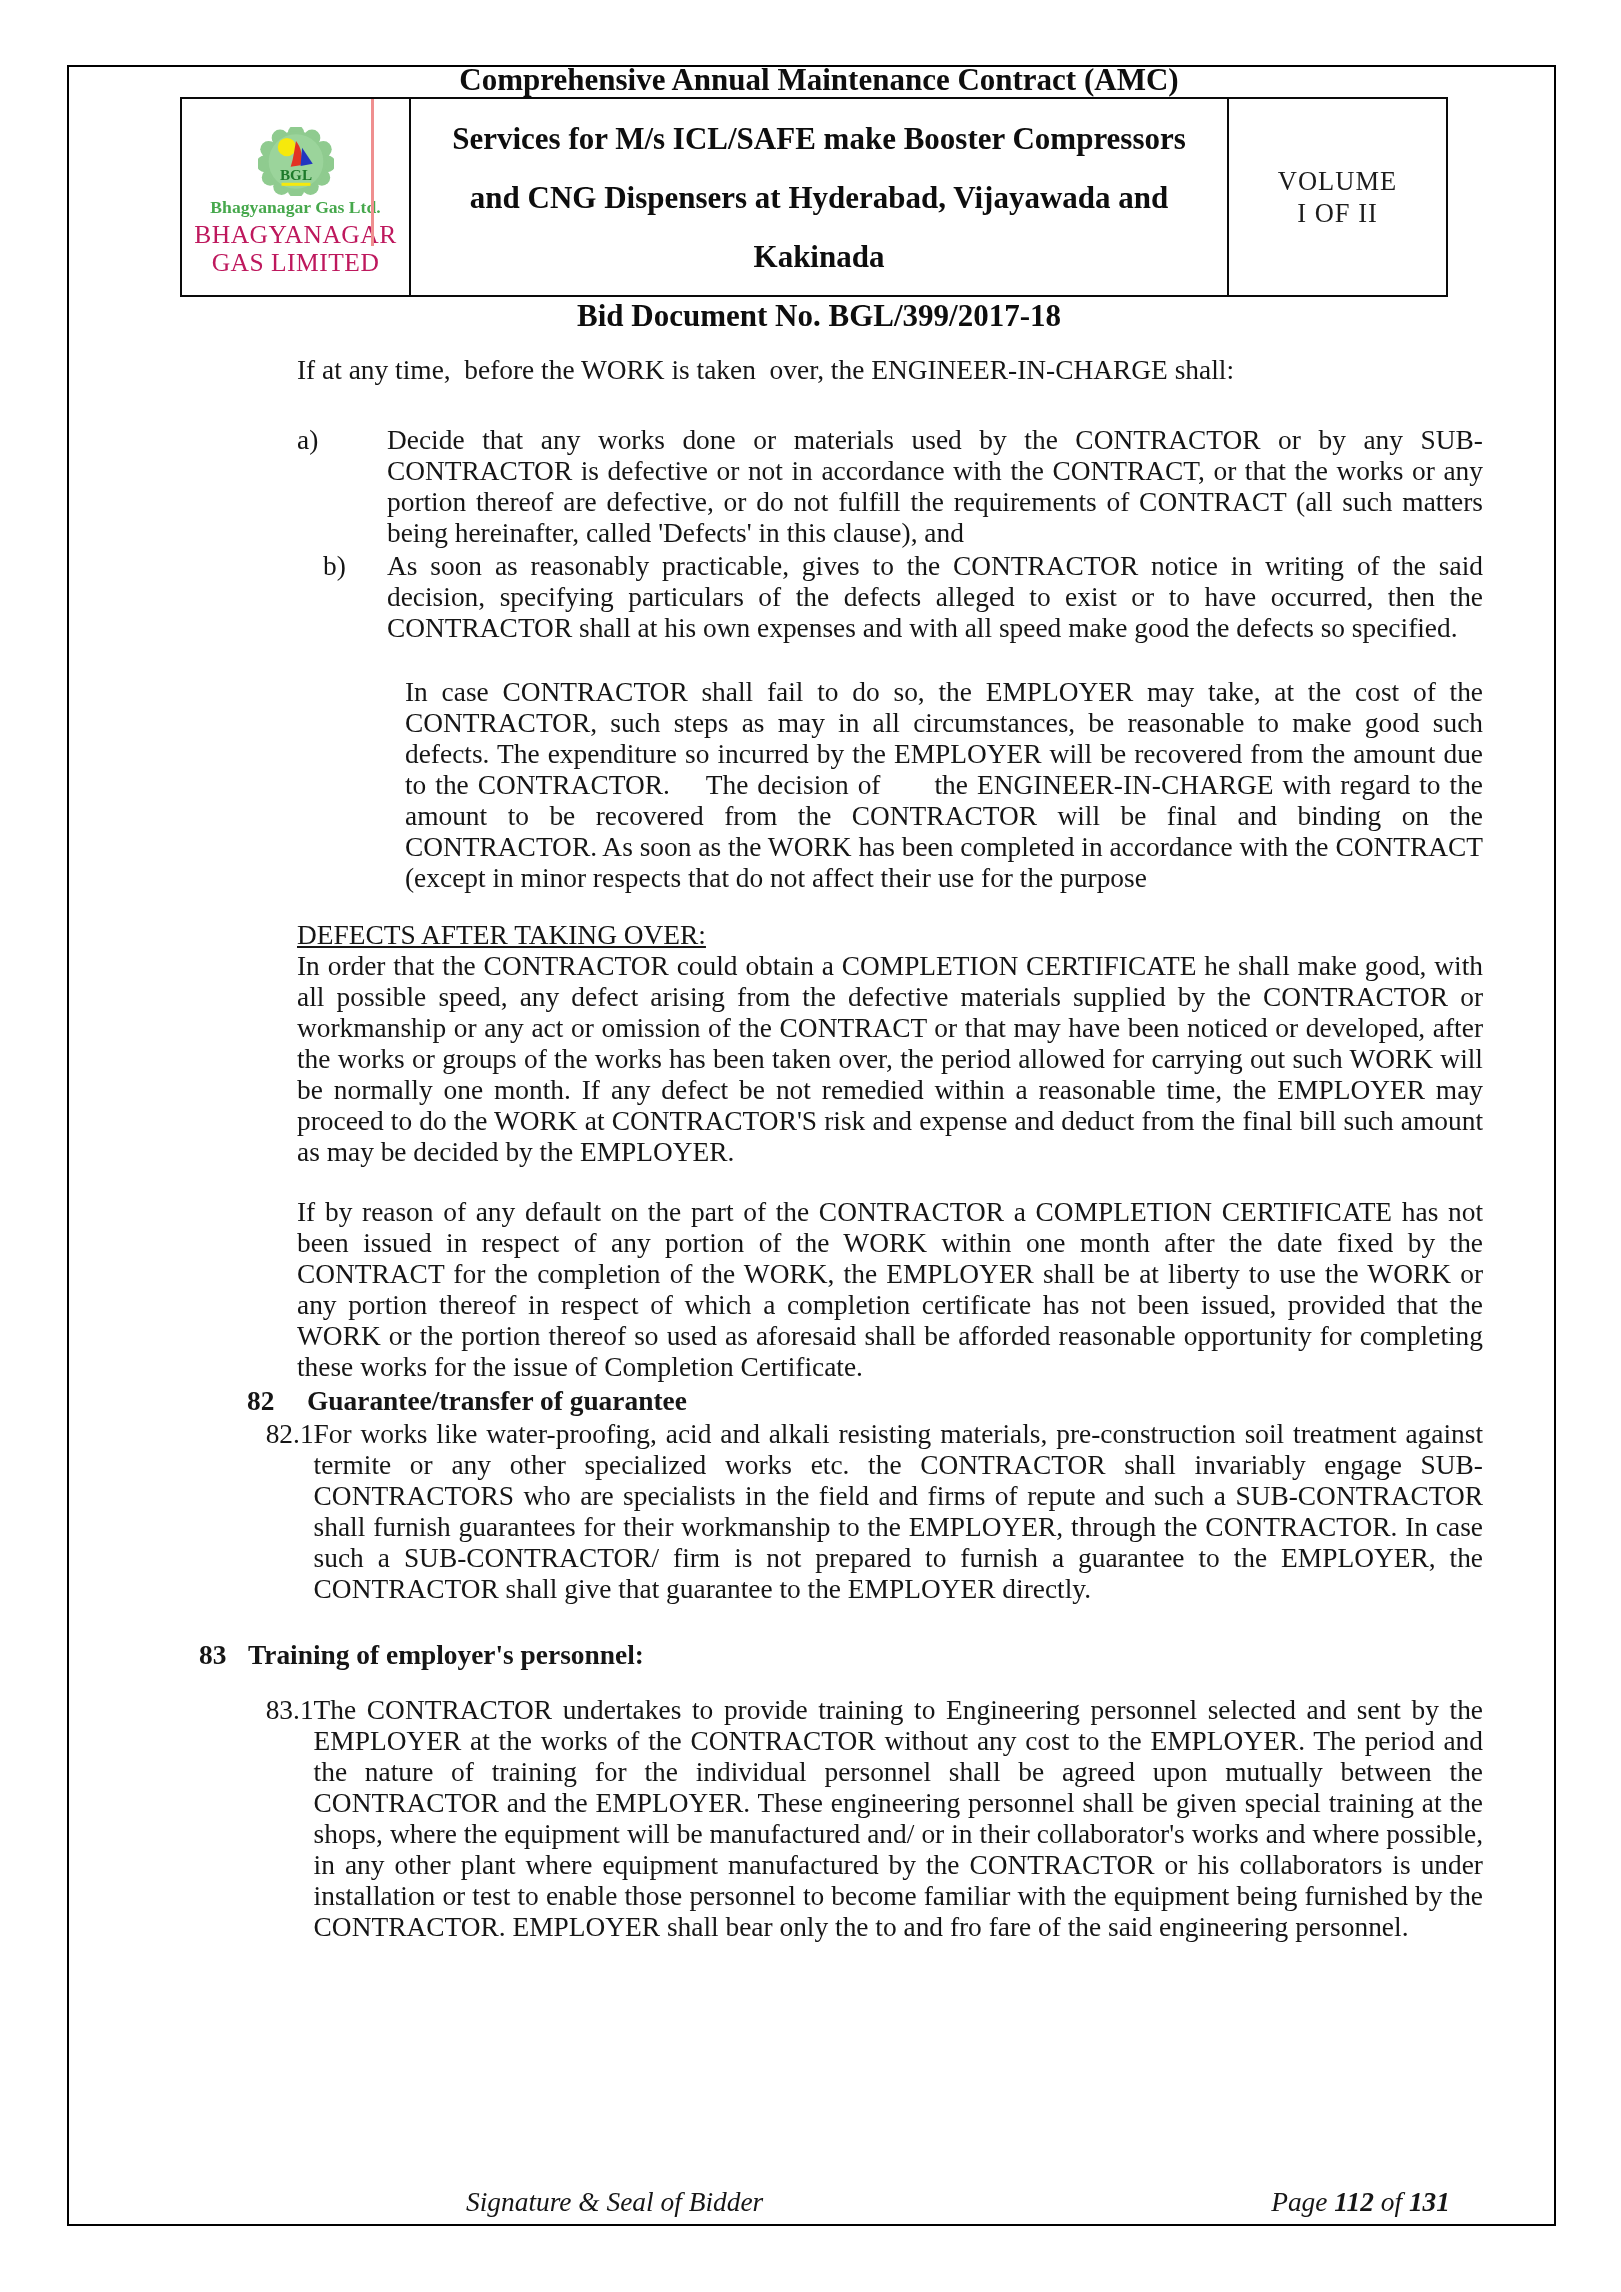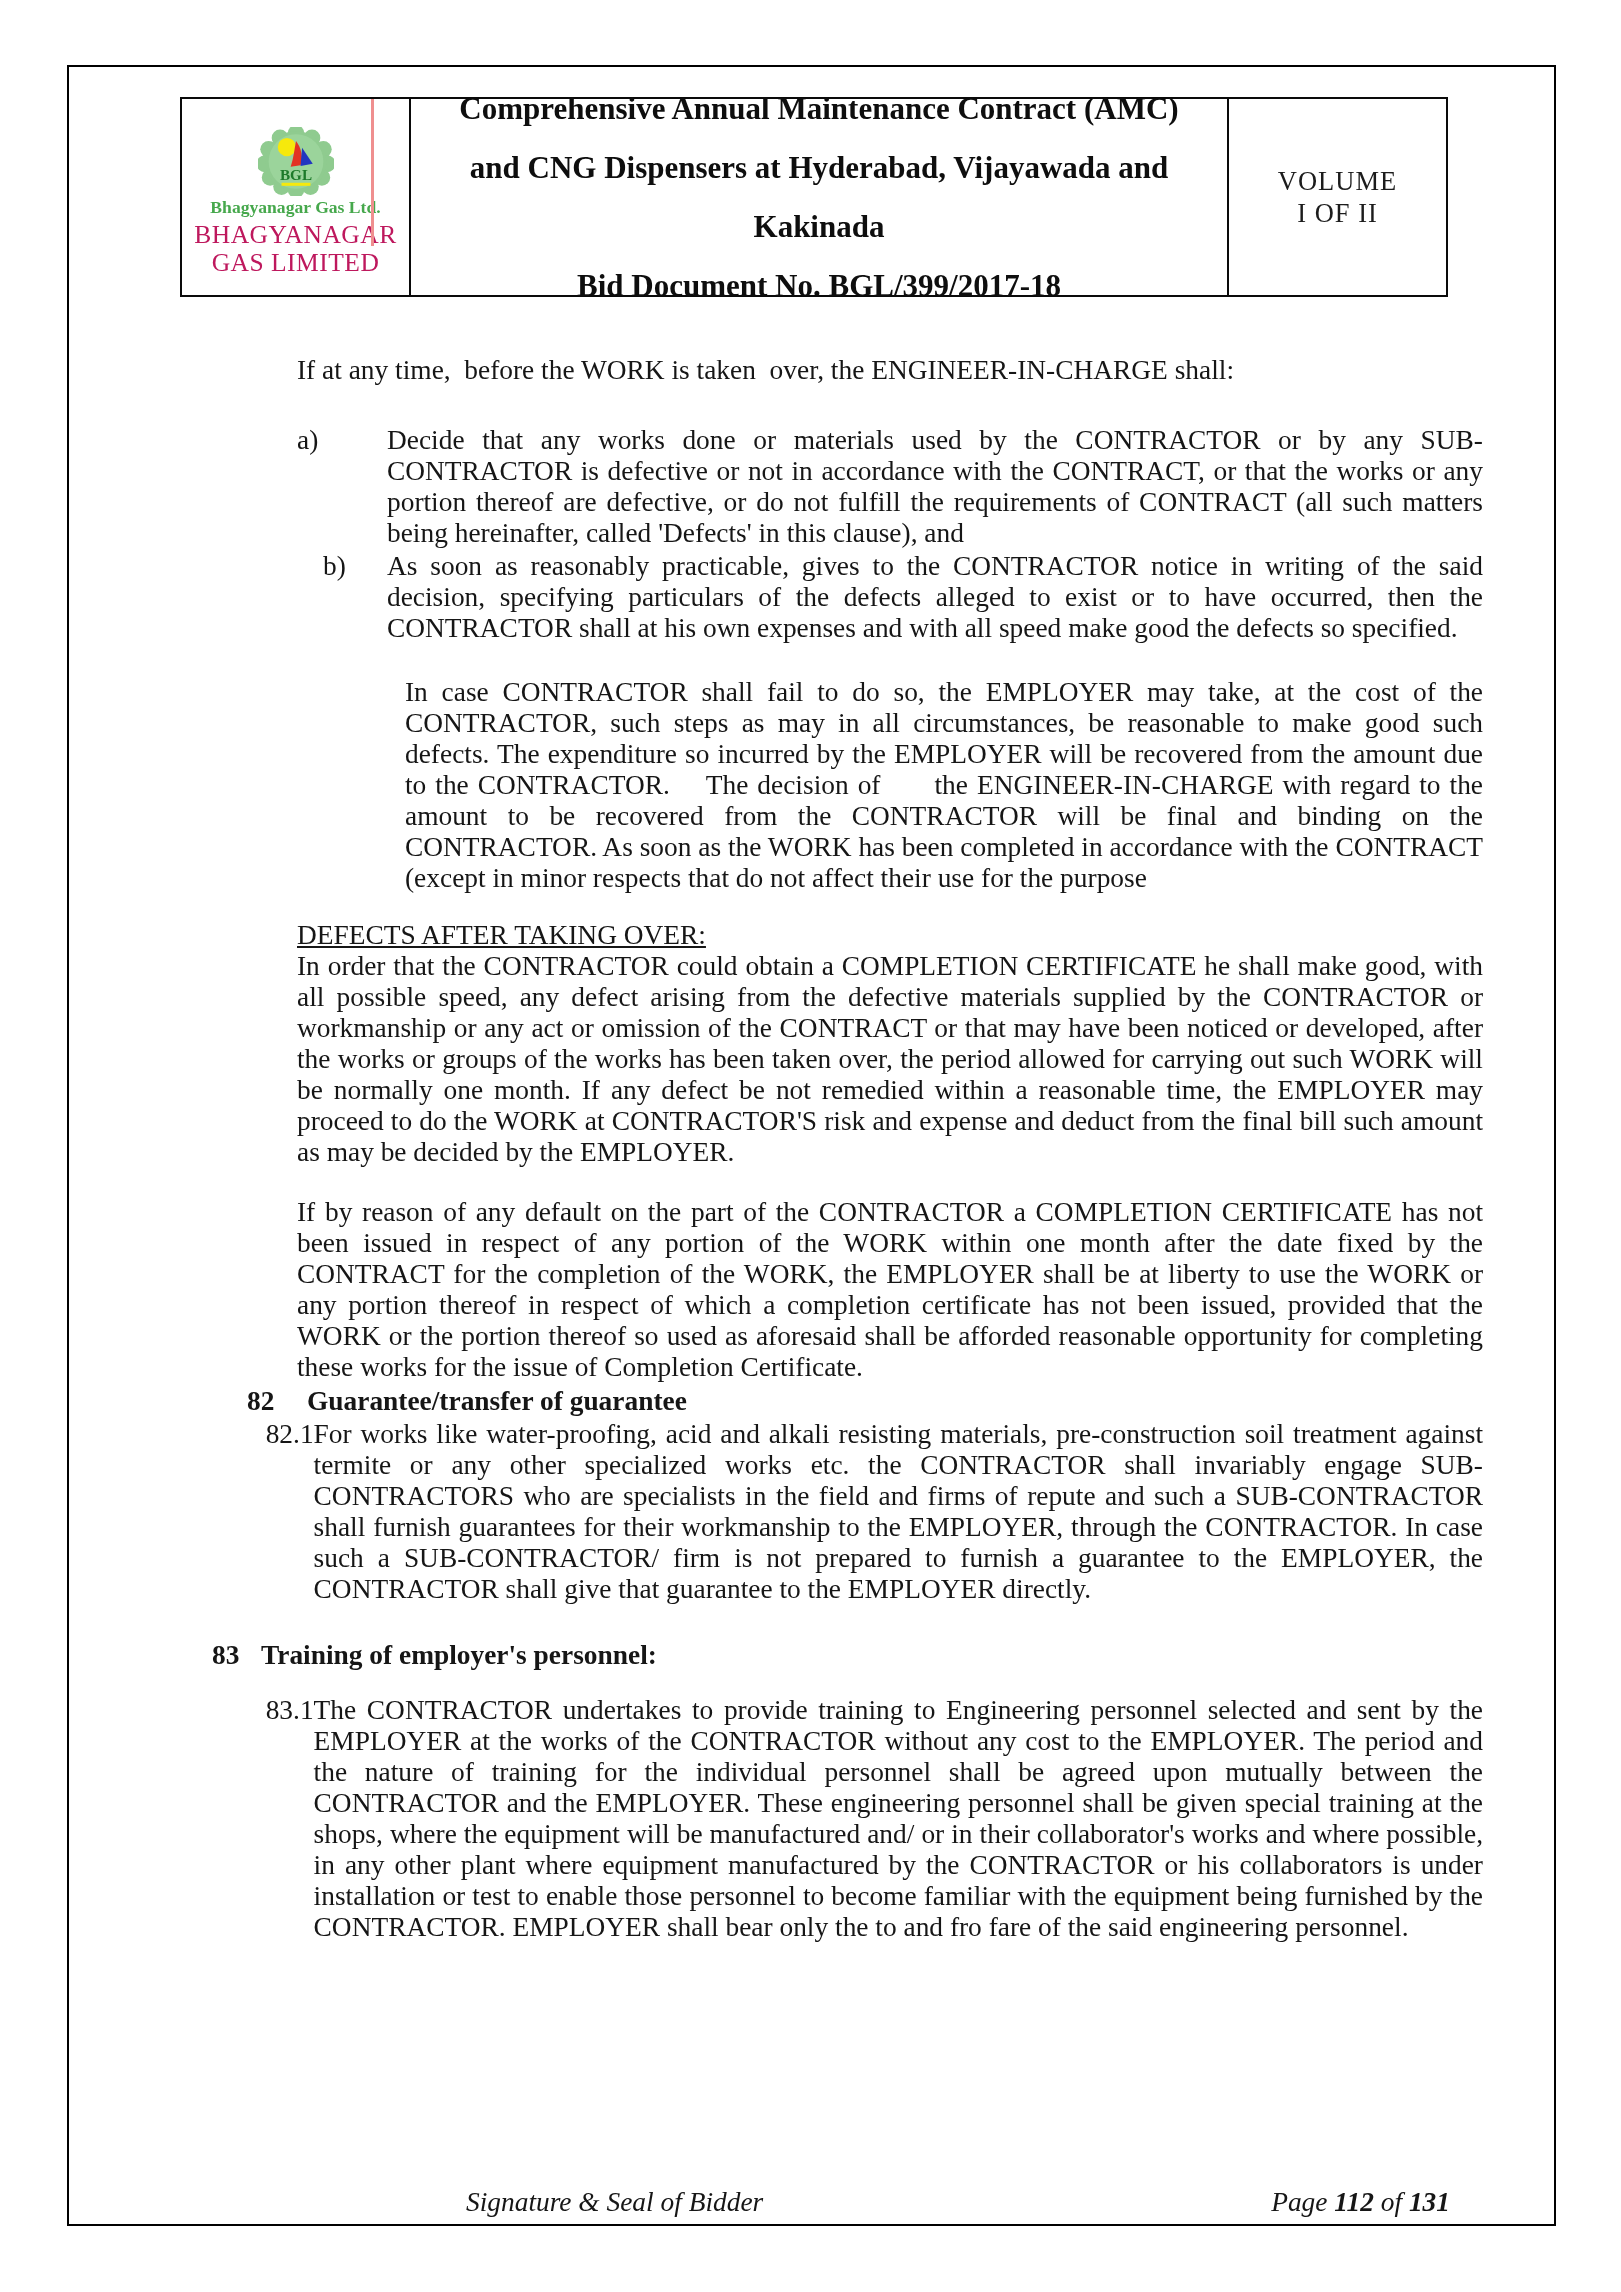--- a/index.html
+++ b/index.html
@@ -52,21 +52,21 @@
   .item-a .lbl{flex:0 0 90px;}
   .item-b{margin:2px 0 0 127px;}
   .item-b .lbl{flex:0 0 64px;}
   .item-a .txt,.item-b .txt{flex:1;}
   .inner-block{margin:33px 0 0 209px;width:1078px;}
   .defects-heading{margin:25.5px 0 0 101px;text-decoration:underline;}
   .defects-para{margin:0 0 0 101px;width:1186px;}
   .completion-para{margin:29px 0 0 101px;width:1186px;}
   .sec-82{margin:3.9px 0 0 51px;font-weight:bold;}
   .sec-82 .lbl{flex:0 0 60px;}
-  .sec-83{margin:35px 0 0 16px;font-weight:bold;}
+  .sec-83{margin:35px 0 0 3px;font-weight:bold;}
   .sec-83 .lbl{flex:0 0 49px;}
   .sub-821{margin:2px 0 0 21.6px;}
   .sub-831{margin:23.5px 0 0 21.6px;}
   .sub-821 .lbl,.sub-831 .lbl{flex:0 0 96px;text-align:right;}
   .sub-821 .txt,.sub-831 .txt{flex:1;}
   
   .footer{position:absolute;left:67px;top:2187px;width:1485px;height:35px;font-style:italic;}
   .sig{position:absolute;left:399px;font-size:27.4px;line-height:31px;}
   .pageno{position:absolute;right:102px;font-size:27.4px;line-height:31px;white-space:pre;}
   .pageno b{font-weight:bold;}
@@ -109,20 +109,21 @@
         </g>
       </svg>
 
       <div class="logo-tagline">Bhagyanagar Gas Ltd.</div>
       <div class="company-name">BHAGYANAGAR</div>
       <div class="company-name" style="margin-top:0;">GAS LIMITED</div>
     </div>
 
     <div class="cell cell-title">
       <div class="title-line">Comprehensive Annual Maintenance Contract (AMC)</div>
+      <div class="title-line">Services for M/s ICL/SAFE make Booster Compressors</div>
       <div class="title-line">and CNG Dispensers at Hyderabad, Vijayawada and</div>
       <div class="title-line">Kakinada</div>
       <div class="title-line">Bid Document No. BGL/399/2017-18</div>
     </div>
 
     <div class="cell cell-volume">
       <div class="volume-line">VOLUME</div>
       <div class="volume-line">I OF II</div>
     </div>
   </div>

